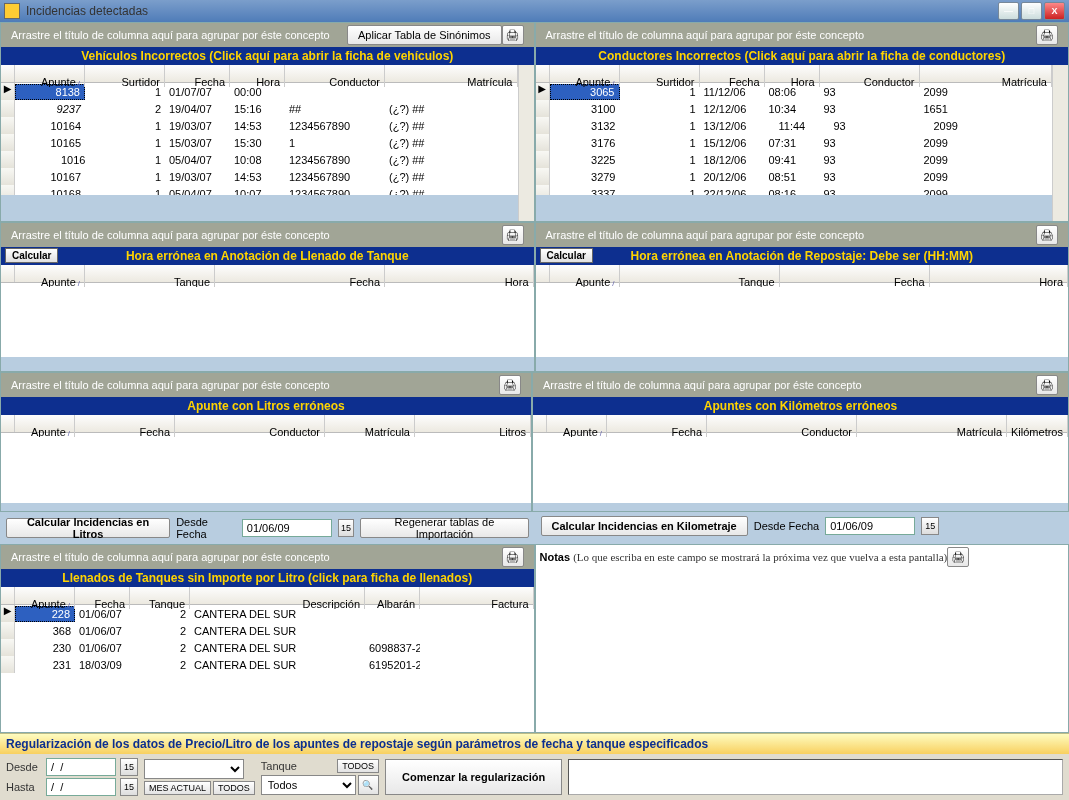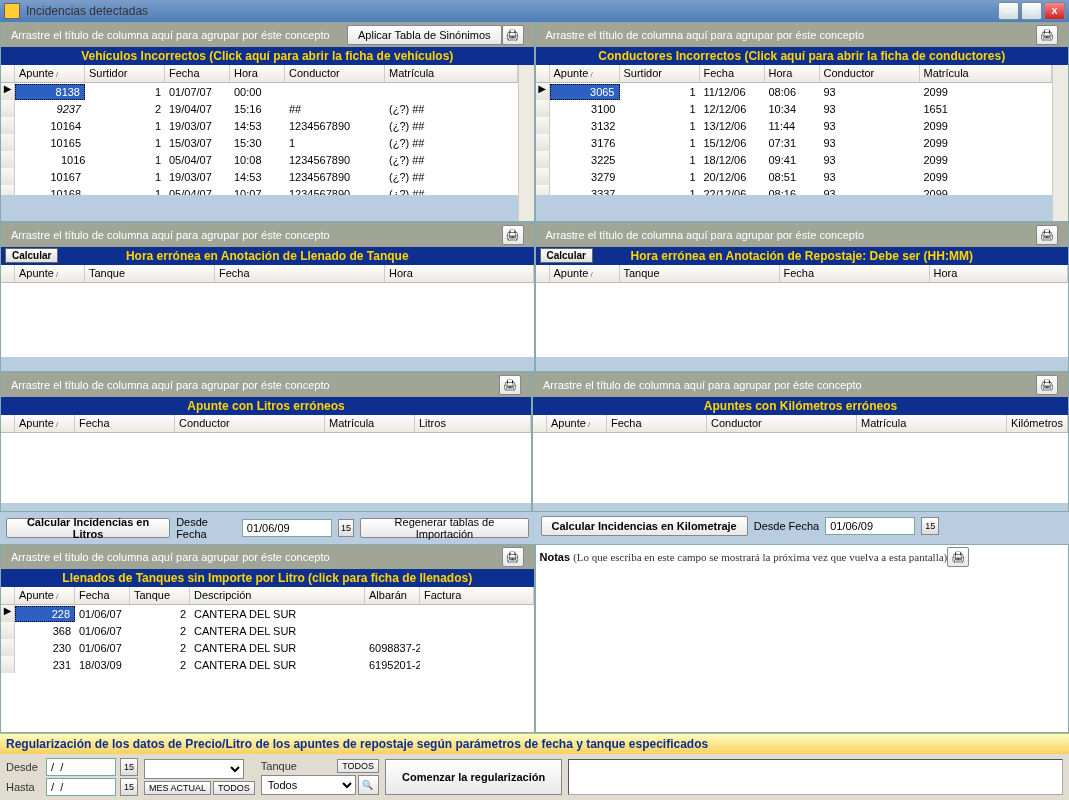--- a/index.html
+++ b/index.html
@@ -21,21 +21,21 @@
 .groupbar { background: #a1a596; height: 24px; display: flex; align-items: center; padding: 0 10px; color: #fff; font-size: 11px; }
 .groupbar .spacer { flex: 1; }
 .btn { background: linear-gradient(#fff,#e8e8e8); border: 1px solid #888; padding: 2px 10px; font-size: 11px; cursor: pointer; height: 20px; display: flex; align-items: center; border-radius: 2px; }
 .printbtn { width: 22px; padding: 0; justify-content: center; }
 
 .blueheader { background: #0d2f8f; color: #ffd400; font-weight: bold; text-align: center; padding: 2px 4px; font-size: 12px; position: relative; }
 .calcbtn { position: absolute; left: 4px; top: 1px; background: linear-gradient(#fff,#e0e0e0); color: #000; border: 1px solid #666; font-size: 10px; font-weight: bold; padding: 1px 6px; cursor: pointer; }
 
 .colheaders { display: flex; background: linear-gradient(#fdfdfd,#ece9e0); border-bottom: 1px solid #bbb; height: 18px; }
 .colheaders .selcol { width: 14px; border-right: 1px solid #ccc; }
-.colheaders .col { border-right: 1px solid #ccc; padding: 2px 4px; font-size: 11px; white-space: nowrap; overflow: hidden; position: relative; }
+.colheaders .col { border-right: 1px solid #ccc; padding: 11px 4px; font-size: 11px; white-space: nowrap; overflow: hidden; position: relative; text-align: right; }
 .sortind { font-size: 8px; color: #66a; margin-left: 2px; }
 
 .gridbody { background: #fff; overflow: auto; }
 .gridrow { display: flex; height: 17px; align-items: center; }
 .gridrow.sel .cell.first { background: #2d60c0; color: #fff; border: 1px dotted #000; }
 .gridrow .selcell { width: 14px; text-align: center; background: linear-gradient(#f8f8f4,#e5e3da); border-right: 1px solid #ccc; height: 100%; font-size: 10px; }
 .gridrow .cell { padding: 1px 4px; border-right: 0px solid #eee; white-space: nowrap; overflow: hidden; font-size: 11px; }
 .rightnum { text-align: right; }
 
 .gridbody.short { height: 112px; }
@@ -204,21 +204,21 @@
                   <div class="cell" style="width: 65px;">12/12/06</div>
                   <div class="cell" style="width: 55px;">10:34</div>
                   <div class="cell" style="width: 100px;">93</div>
                   <div class="cell" style="flex: 1 1 0%;">1651</div>
                 </div>
                 <div class="gridrow">
                   <div class="selcell"></div>
                   <div class="cell first rightnum" style="width: 70px;">3132</div>
                   <div class="cell rightnum" style="width: 80px;">1</div>
                   <div class="cell" style="width: 65px;">13/12/06</div>
-                  <div class="cell" style="width: 55px;">11:44</div>
+                  <div class="cell" style="width: 55px; margin-left: 10px;">11:44</div>
                   <div class="cell" style="width: 100px;">93</div>
                   <div class="cell" style="flex: 1 1 0%;">2099</div>
                 </div>
                 <div class="gridrow">
                   <div class="selcell"></div>
                   <div class="cell first rightnum" style="width: 70px;">3176</div>
                   <div class="cell rightnum" style="width: 80px;">1</div>
                   <div class="cell" style="width: 65px;">15/12/06</div>
                   <div class="cell" style="width: 55px;">07:31</div>
                   <div class="cell" style="width: 100px;">93</div>

